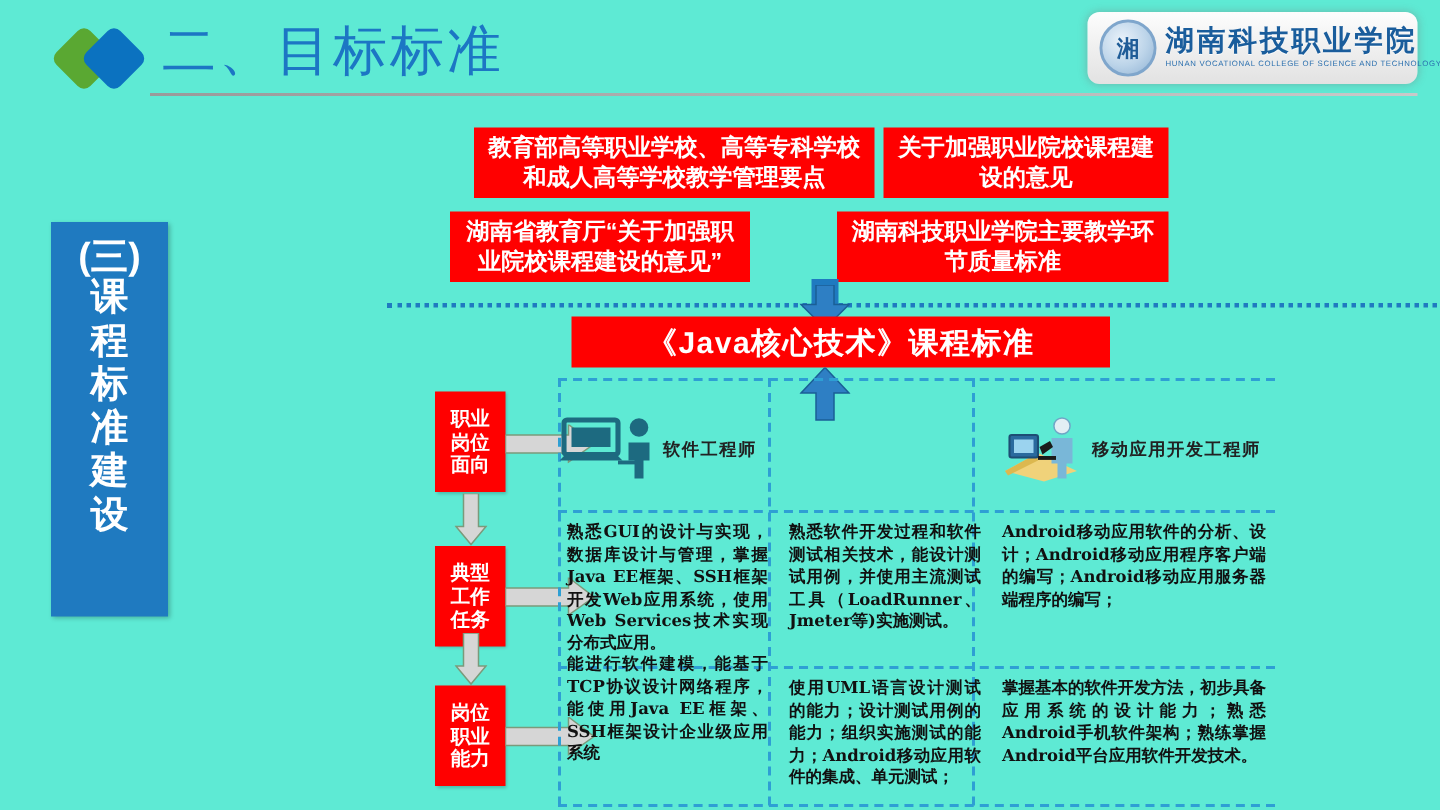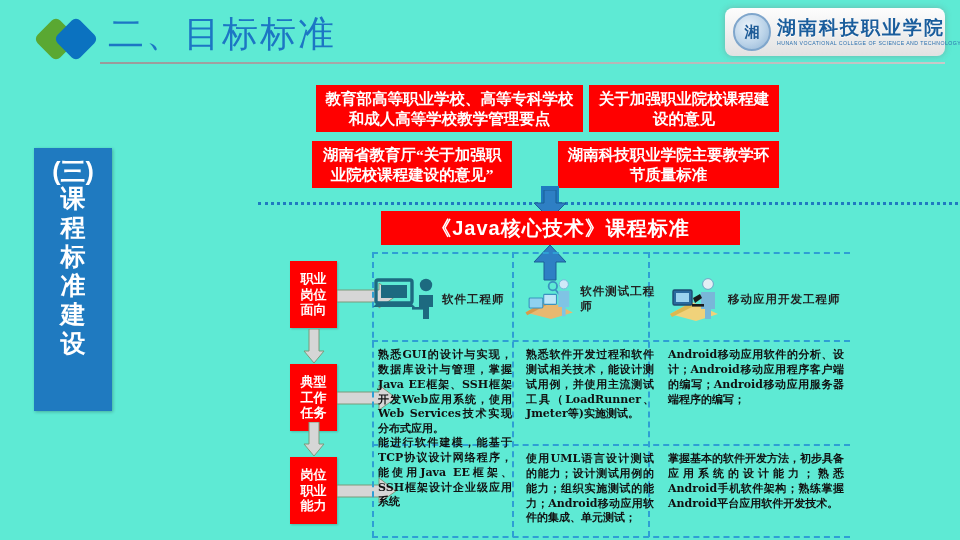--- a/index.html
+++ b/index.html
@@ -65,21 +65,21 @@
   .sidebar .ch{font-size:25px;font-weight:bold;line-height:1.16;}
 
   
   .red-box{
     position:absolute;background:#ff0000;color:#fff;font-weight:bold;
     display:flex;align-items:center;justify-content:center;text-align:center;
     line-height:1.25;box-sizing:border-box;padding:14px 6px;
   }
   #pb1{left:316px;top:85px;width:267px;height:47px;font-size:15.5px;}
   #pb2{left:589px;top:85px;width:190px;height:47px;font-size:15.5px;}
-  #pb3{left:312px;top:141px;width:200px;height:47px;font-size:15.5px;font-family:Liberation Serif, serif;}
+  #pb3{left:300px;top:141px;width:200px;height:47px;font-size:15.5px;}
   #pb4{left:558px;top:141px;width:221px;height:47px;font-size:15.5px;}
 
   
   .conn-down{position:absolute;left:541px;top:186px;width:18px;height:22px;background:#1f7ac0;}
 
   .dotted-line{
     position:absolute;left:258px;top:202px;width:700px;height:0;
     border-top:3px dotted #1f7ac0;
   }
 
@@ -265,33 +265,20 @@
           <path d="M47 21 h14 v12 h-4 v12 h-6 v-12 h-4 z" fill="#1d6a80"></path>
           <rect x="40" y="33" width="12" height="2.6" fill="#1d6a80"></rect>
         </svg>
         <div class="role-label">软件工程师</div>
       </div>
       <div class="cell-text" style="top:96px;">熟悉GUI的设计与实现，数据库设计与管理，掌握Java EE框架、SSH框架开发Web应用系统，使用Web Services技术实现分布式应用。</div>
       <div class="cell-text" style="top:184px;">能进行软件建模，能基于TCP协议设计网络程序，能使用Java EE框架、SSH框架设计企业级应用系统</div>
     </div>
 
     <div class="col" id="col2">
-      <div class="role">
-        <svg width="66" height="48" viewBox="0 0 66 48">
-          <polygon points="6,40 30,26 58,40 34,47" fill="#e8b870"></polygon>
-          <polygon points="6,40 30,26 30,31 8,43" fill="#d79a4a"></polygon>
-          <rect x="10" y="24" width="15" height="11" rx="1" fill="#8fd2ef" stroke="#3a93c0" stroke-width="1.2"></rect>
-          <rect x="26" y="20" width="14" height="11" rx="1" fill="#bfe6f7" stroke="#3a93c0" stroke-width="1.2"></rect>
-          <circle cx="36" cy="11" r="4.6" fill="none" stroke="#3a93c0" stroke-width="2"></circle>
-          <line x1="39" y1="15" x2="43" y2="20" stroke="#3a93c0" stroke-width="2"></line>
-          <circle cx="48" cy="9" r="5" fill="#cfe9f8" stroke="#6fb6da" stroke-width="1"></circle>
-          <path d="M42 16 h12 v18 h-4 v10 h-4 v-10 h-4 z" fill="#7fc4e4"></path>
-        </svg>
-        <div class="role-label">软件测试工程师</div>
-      </div>
       <div class="cell-text" style="top:200px;">使用UML语言设计测试的能力；设计测试用例的能力；组织实施测试的能力；Android移动应用软件的集成、单元测试；</div>
       <div class="cell-text" style="top:96px;">熟悉软件开发过程和软件测试相关技术，能设计测试用例，并使用主流测试工具（LoadRunner、Jmeter等)实施测试。</div>
     </div>
 
     <div class="col" id="col3">
       <div class="role">
         <svg width="66" height="48" viewBox="0 0 66 48">
           <polygon points="8,40 30,28 56,40 34,47" fill="#f0d27a"></polygon>
           <polygon points="8,40 30,28 30,33 10,43" fill="#dcb84f"></polygon>
           <rect x="11" y="16" width="19" height="15" rx="1.5" fill="#2a6a9e" stroke="#1d4d74" stroke-width="1.4"></rect>

